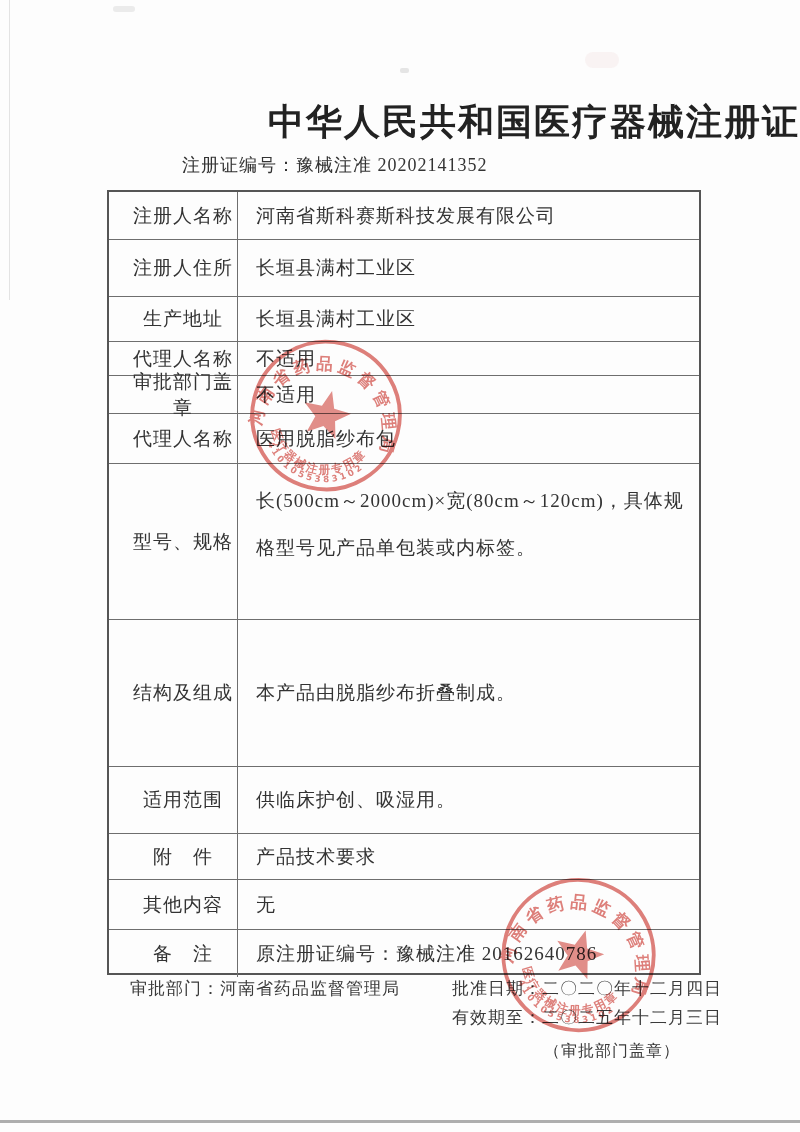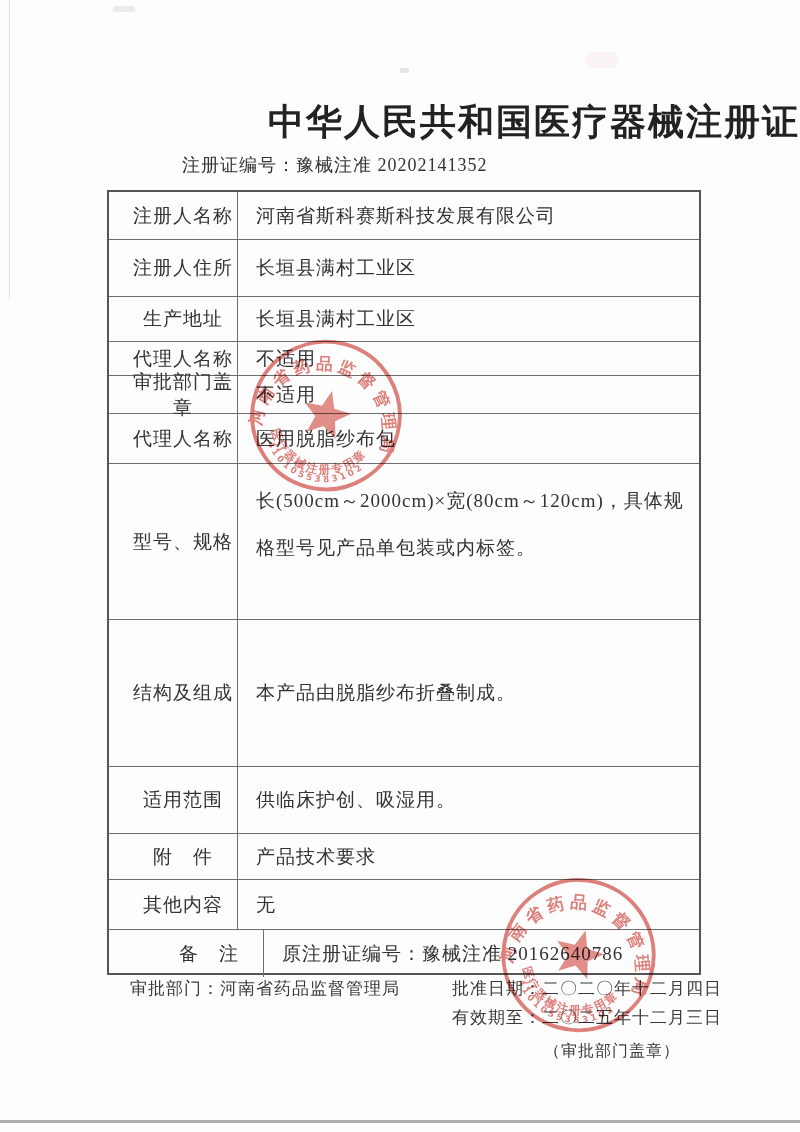--- a/index.html
+++ b/index.html
@@ -20,21 +20,21 @@
   .cert-line{
     position:absolute;top:153px;left:140px;
     font-size:18px;letter-spacing:1px;color:#333;margin-left:42px;
   }
   .reg-table{
     position:absolute;left:107px;top:190px;width:594px;height:785px;
     border:2px solid #555;
     box-sizing:border-box;
   }
   .row{display:flex;box-sizing:border-box;border-bottom:1px solid #6e6e6e;}
-  .row:last-child{border-bottom:none;margin-left:26px;}
+  .row:last-child{border-bottom:none;}
   .cell{box-sizing:border-box;display:flex;align-items:center;font-size:19px;}
   .cell.label{
     width:129px;flex:0 0 129px;
     border-right:1px solid #6e6e6e;
     justify-content:center;text-align:center;
     letter-spacing:1px;color:#333;padding-left:20px;
   }
   .cell.value{flex:1;padding-left:18px;padding-right:14px;color:#333;letter-spacing:1px;}
   .cell.value.top{align-items:flex-start;padding-top:13px;line-height:47px;}
   .footer-dept{position:absolute;left:130px;top:977px;font-size:17px;letter-spacing:1px;}

